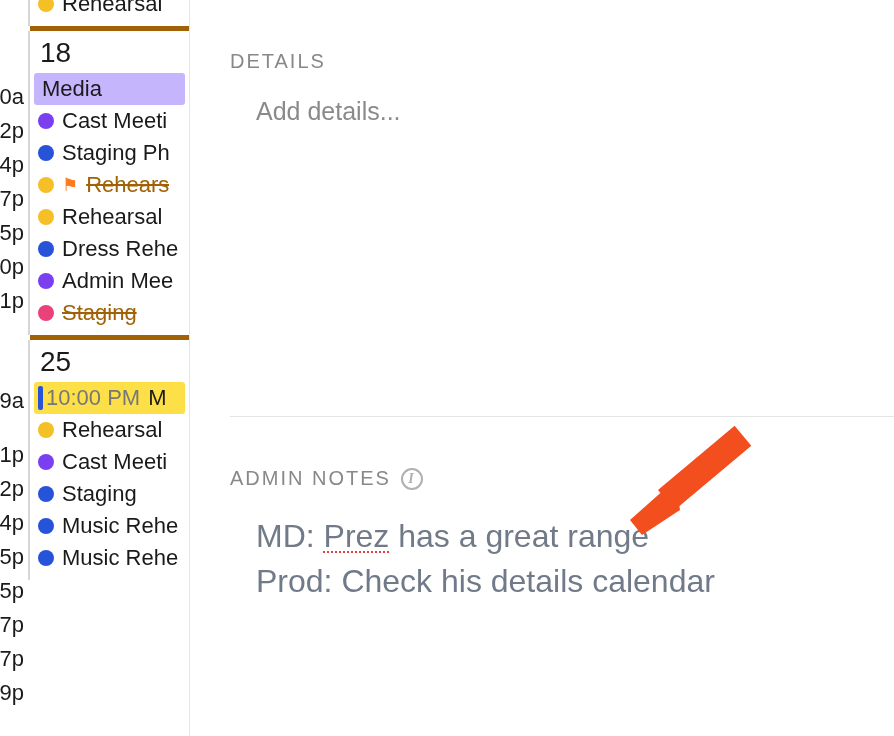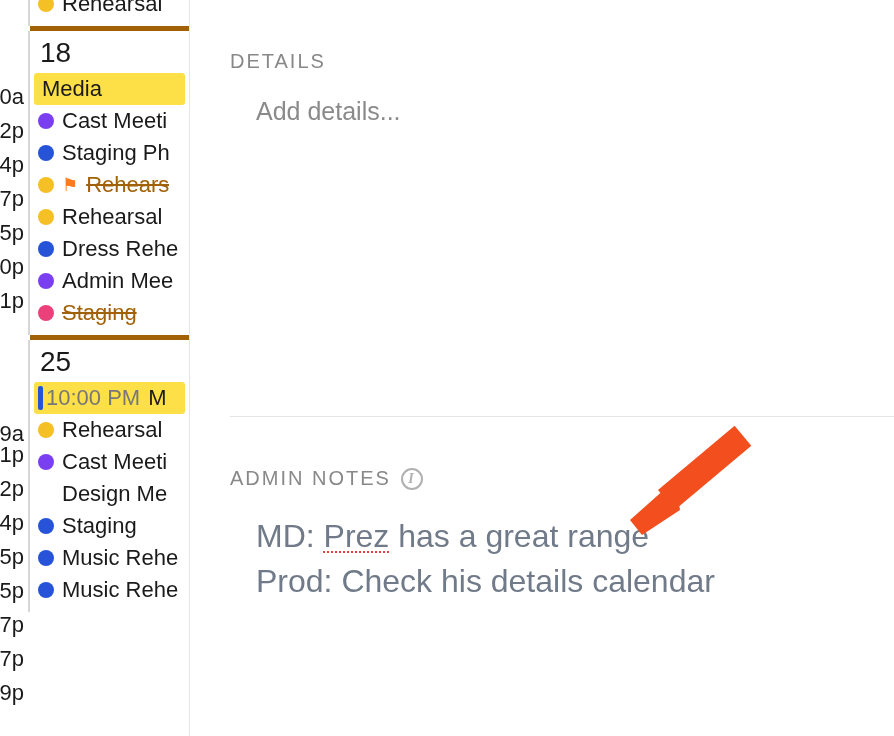--- a/index.html
+++ b/index.html
@@ -64,21 +64,21 @@
   align-items: center;
   gap: 8px;
   padding: 3px 6px 3px 8px;
   font-size: 22px;
   color: #1a1a1a;
   white-space: nowrap;
   overflow: hidden;
   cursor: pointer;
 }
 .event.selected {
-  background: #fde047;
+  background: #c4b5fd;
   border-radius: 3px;
   margin: 0 4px;
 }
 .event.timesel {
   background: #fde047;
   border-radius: 3px;
   margin: 0 4px;
   position: relative;
   padding-left: 12px;
 }
@@ -181,21 +181,21 @@
   <div class="calendar-col">
     <div class="time-gutter">
       <span class="t" style="top:84px">0a</span>
       <span class="t" style="top:118px">2p</span>
       <span class="t" style="top:152px">4p</span>
       <span class="t" style="top:186px">7p</span>
       <span class="t" style="top:220px">5p</span>
       <span class="t" style="top:254px">0p</span>
       <span class="t" style="top:288px">1p</span>
 
-      <span class="t" style="top:421px">9a</span>
+      <span class="t" style="top:388px">9a</span>
       <span class="t" style="top:442px">1p</span>
       <span class="t" style="top:476px">2p</span>
       <span class="t" style="top:510px">4p</span>
       <span class="t" style="top:544px">5p</span>
       <span class="t" style="top:578px">5p</span>
       <span class="t" style="top:612px">7p</span>
       <span class="t" style="top:646px">7p</span>
       <span class="t" style="top:680px">9p</span>
     </div>
 
@@ -253,23 +253,20 @@
           <span class="time">10:00 PM</span>
           <span class="label">M</span>
         </div>
         <div class="event">
           <span class="dot yellow"></span>
           <span class="label">Rehearsal</span>
         </div>
         <div class="event">
           <span class="dot purple"></span>
           <span class="label">Cast Meeti</span>
-        </div>
-        <div class="event" style="padding-left:32px">
-          <span class="label">Design Me</span>
         </div>
         <div class="event">
           <span class="dot blue"></span>
           <span class="label">Staging</span>
         </div>
         <div class="event">
           <span class="dot blue"></span>
           <span class="label">Music Rehe</span>
         </div>
         <div class="event">

